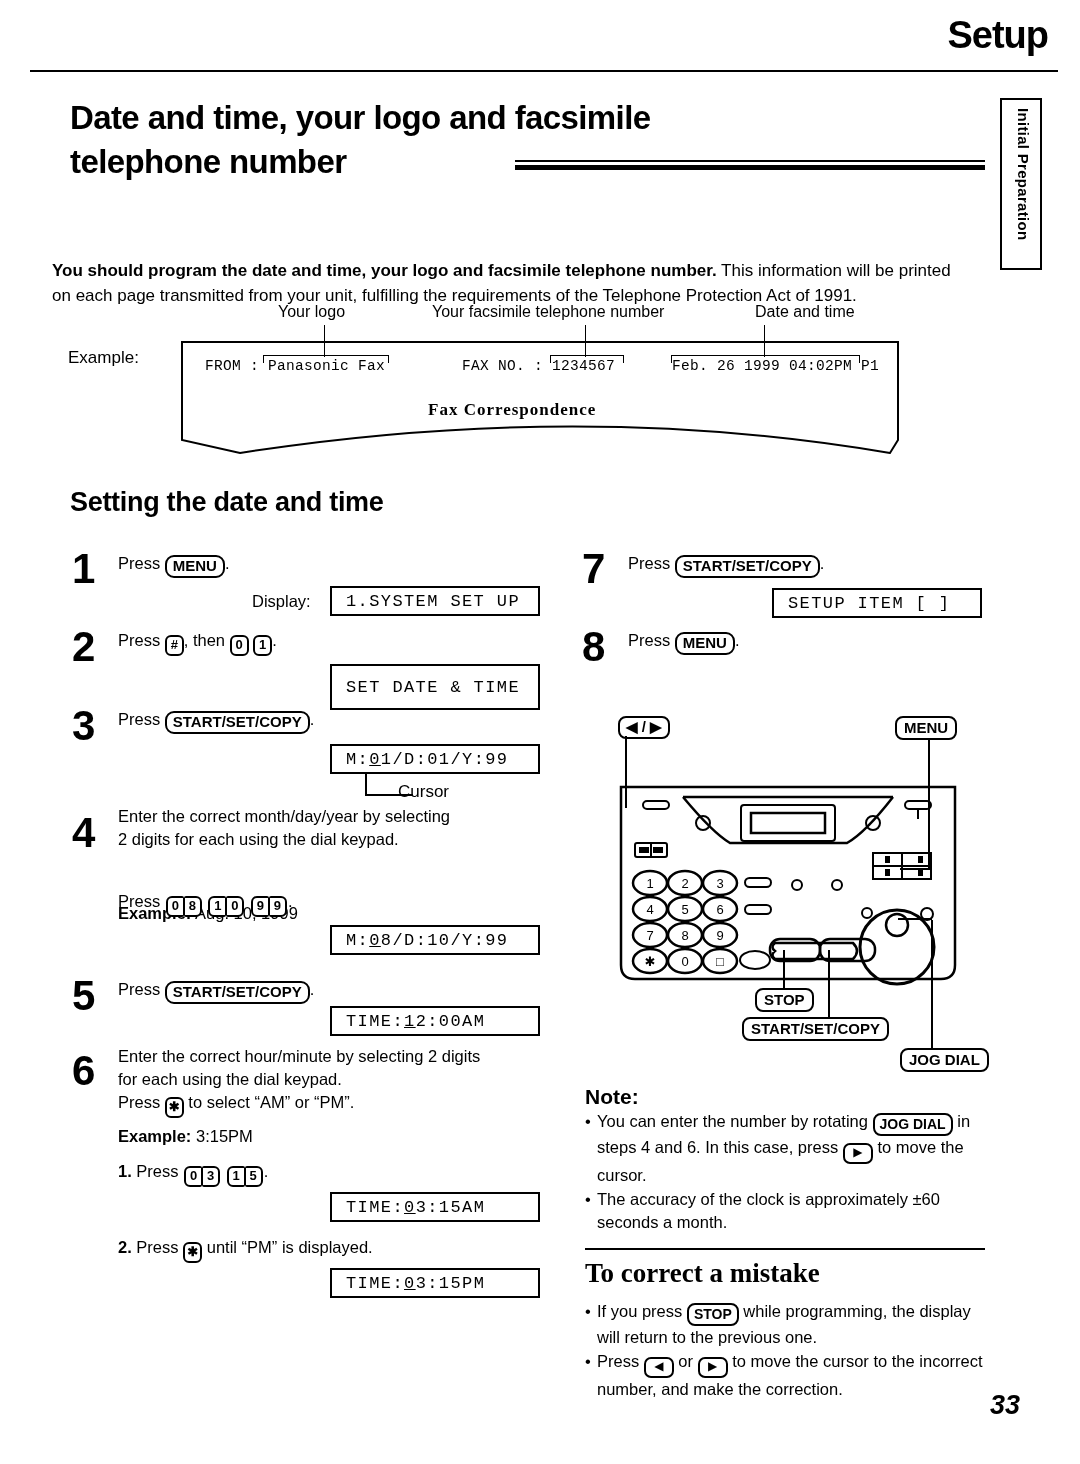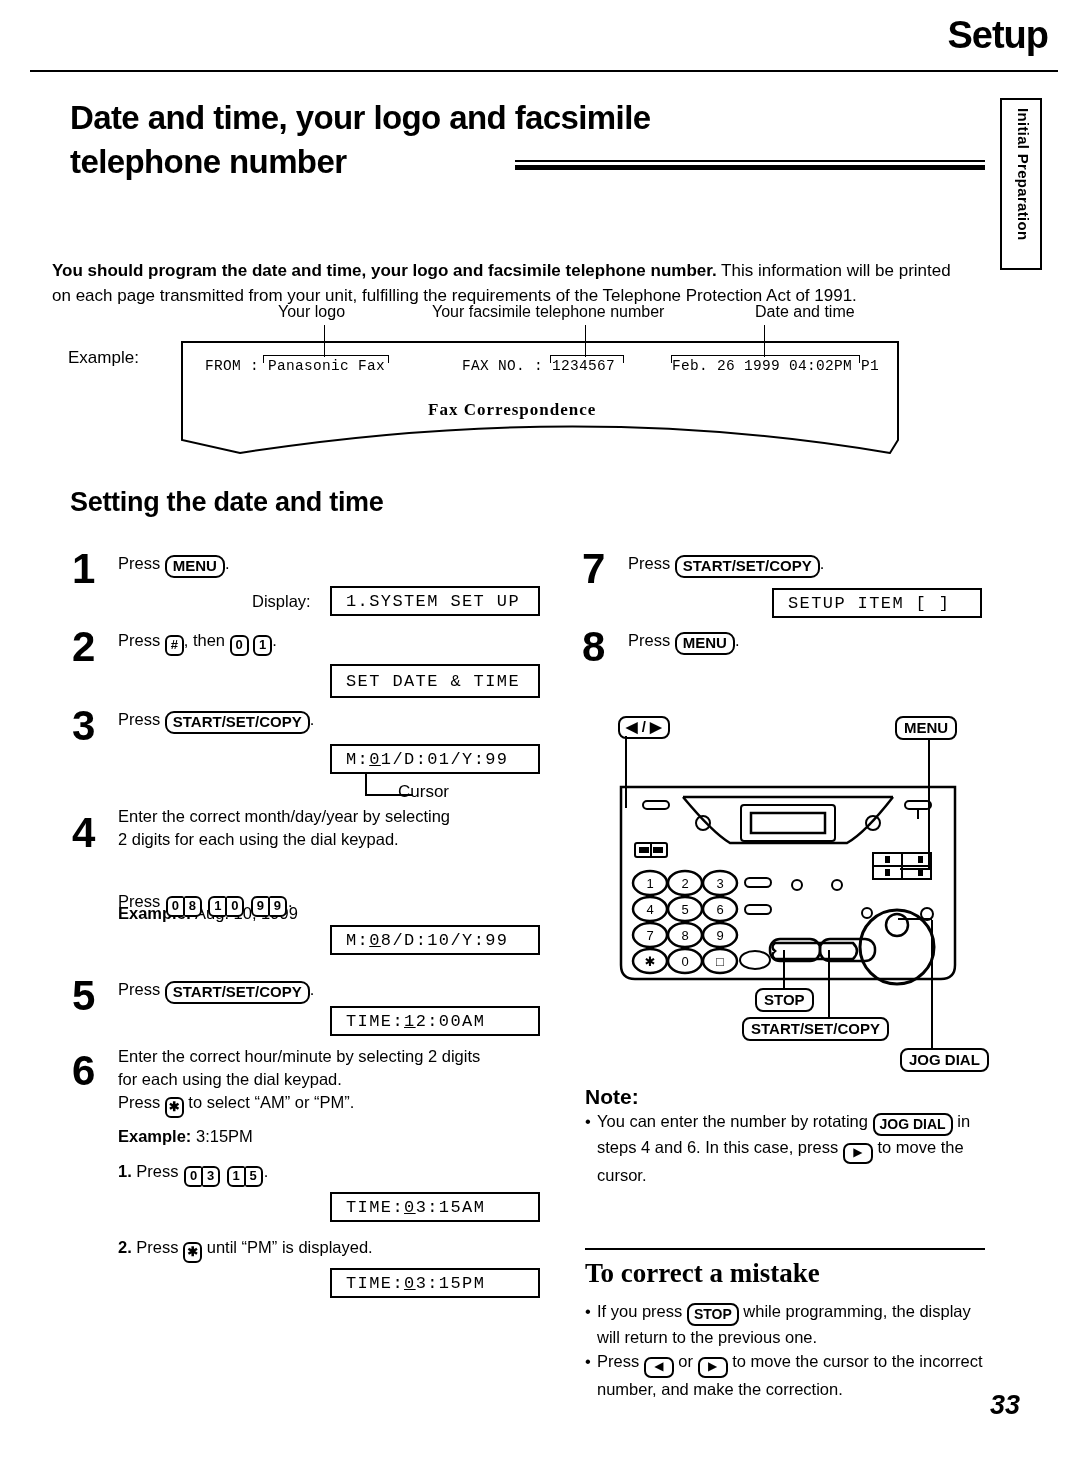--- a/index.html
+++ b/index.html
@@ -216,21 +216,21 @@
   <div class="step-txt" style="left:118px;top:552px;">
     <span>Press </span><span class="key">MENU</span><span>.</span>
   </div>
   <div class="disp-label" style="left:252px;top:592px;">Display:</div>
   <div class="lcd" style="left:330px;top:586px;width:210px;height:30px;">1.SYSTEM SET UP</div>
 
   <div class="step-num" style="left:72px;top:626px;">2</div>
   <div class="step-txt" style="left:118px;top:629px;">
     <span>Press </span><span class="dkey">#</span><span>, then </span><span class="dkey">0</span> <span class="dkey">1</span><span>.</span>
   </div>
-  <div class="lcd" style="left:330px;top:664px;width:210px;height:34px;">SET DATE &amp; TIME</div>
+  <div class="lcd" style="left:330px;top:664px;width:210px;height:46px;">SET DATE &amp; TIME</div>
 
   <div class="step-num" style="left:72px;top:705px;">3</div>
   <div class="step-txt" style="left:118px;top:708px;">
     <span>Press </span><span class="key">START/SET/COPY</span><span>.</span>
   </div>
   <div class="lcd" style="left:330px;top:744px;width:210px;height:30px;">
     <span>M:</span>
       <u>0</u>
       <span>1/D:01/Y:99</span>
   </div>
@@ -412,20 +412,21 @@
   <div class="mlabel" style="left:742px;top:1017px;">
     <span>START/SET/COPY</span>
   </div>
   <div class="mlabel" style="left:900px;top:1048px;">
     <span>JOG DIAL</span>
   </div>
 
   <div class="note-h">Note:</div>
   <div class="note-b">
     <div class="bul"><span>You can enter the number by rotating </span><span class="key sm">JOG DIAL</span><span> in steps 4 and 6. In this case, press </span><span class="arrowkey">▶</span><span> to move the cursor.</span></div>
+    <div class="bul">The accuracy of the clock is approximately ±60 seconds a month.</div>
   </div>
 
   <div class="cm-rule"></div>
   <div class="h3">To correct a mistake</div>
   <div class="cm-b">
     <div class="bul"><span>If you press </span><span class="key sm">STOP</span><span> while programming, the display will return to the previous one.</span></div>
     <div class="bul"><span>Press </span><span class="arrowkey">◀</span><span> or </span><span class="arrowkey">▶</span><span> to move the cursor to the incorrect number, and make the correction.</span></div>
   </div>
 
   <div class="pageno">33</div>

